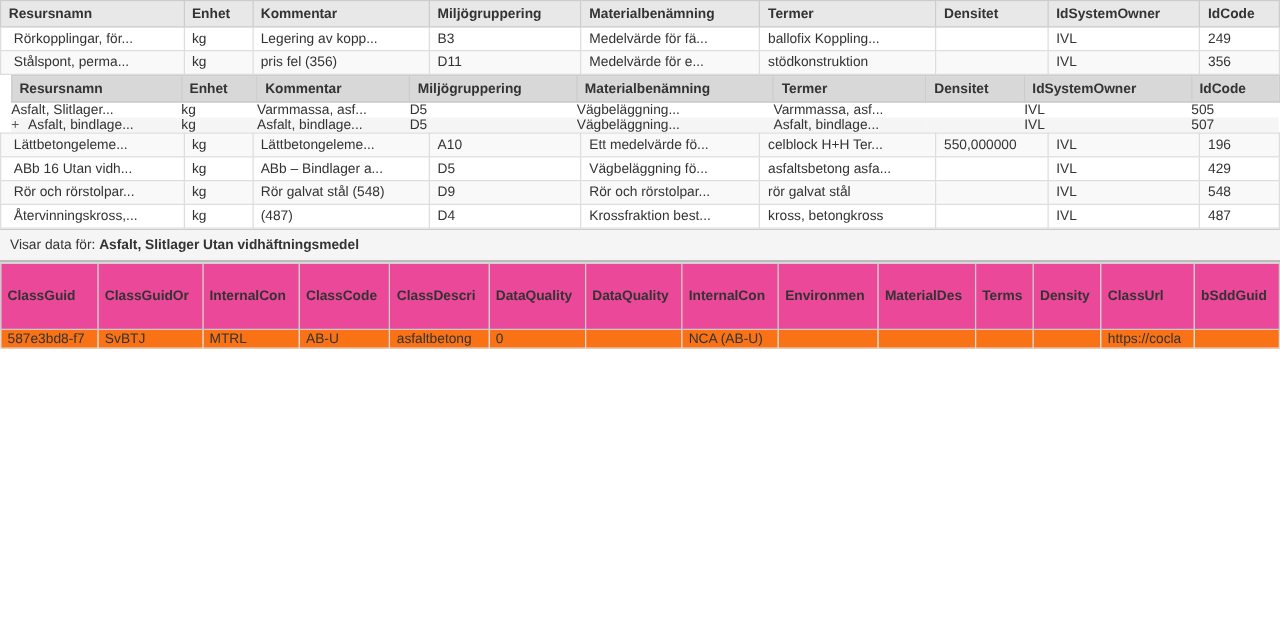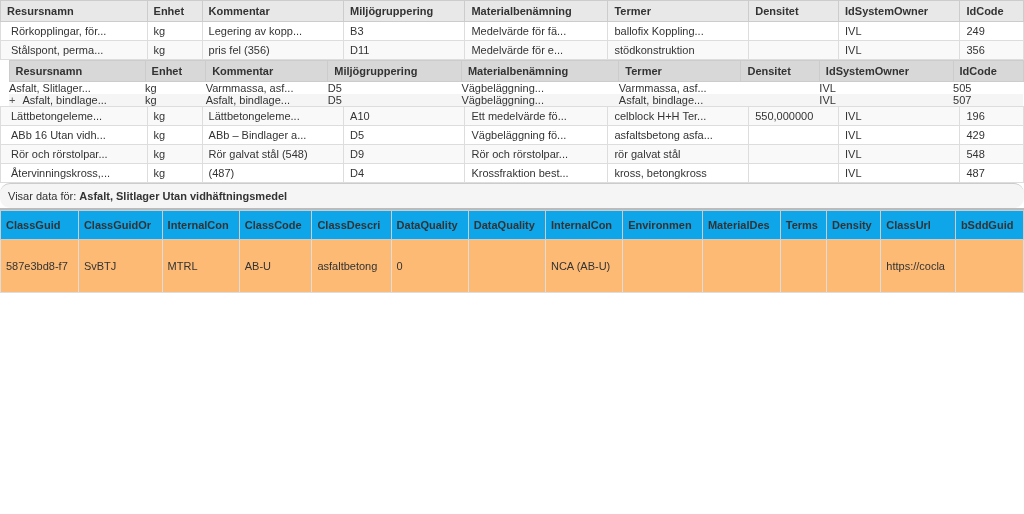--- a/index.html
+++ b/index.html
@@ -40,34 +40,33 @@
       font-size: 11px;
     }
     .sub-table-wrapper table tr:nth-child(even) td { background: #f5f5f5; }
     .plus-icon { color: #555; margin-right: 4px; }
 
     .status-bar {
       padding: 6px 8px;
       font-size: 11px;
       border-top: 1px solid #ccc;
       background: #f5f5f5;
-      border-radius: 10px;
     }
     .status-bar strong { font-weight: bold; }
 
     .bottom-table-container { width: 100%; overflow-x: auto; border-top: 2px solid #bbb; }
     .bottom-table th {
-      background: #0ea5e9;
-      font-size: 11px;
-      padding: 8px 5px;
+      background: #ec4899;
+      font-size: 11px;
+      padding: 20px 5px;
     }
     .bottom-table td {
       font-size: 11px;
-      padding: 20px 5px;
-      background: #fdba74;
+      padding: 1px 5px;
+      background: #f97316;
       margin-top: 47px;
     }
 
     .minus-icon { color: #333; margin-right: 4px; font-size: 11px; }
   </style>
 </head>
 <body>
 
 <div class="main-table-container">
   <table>

